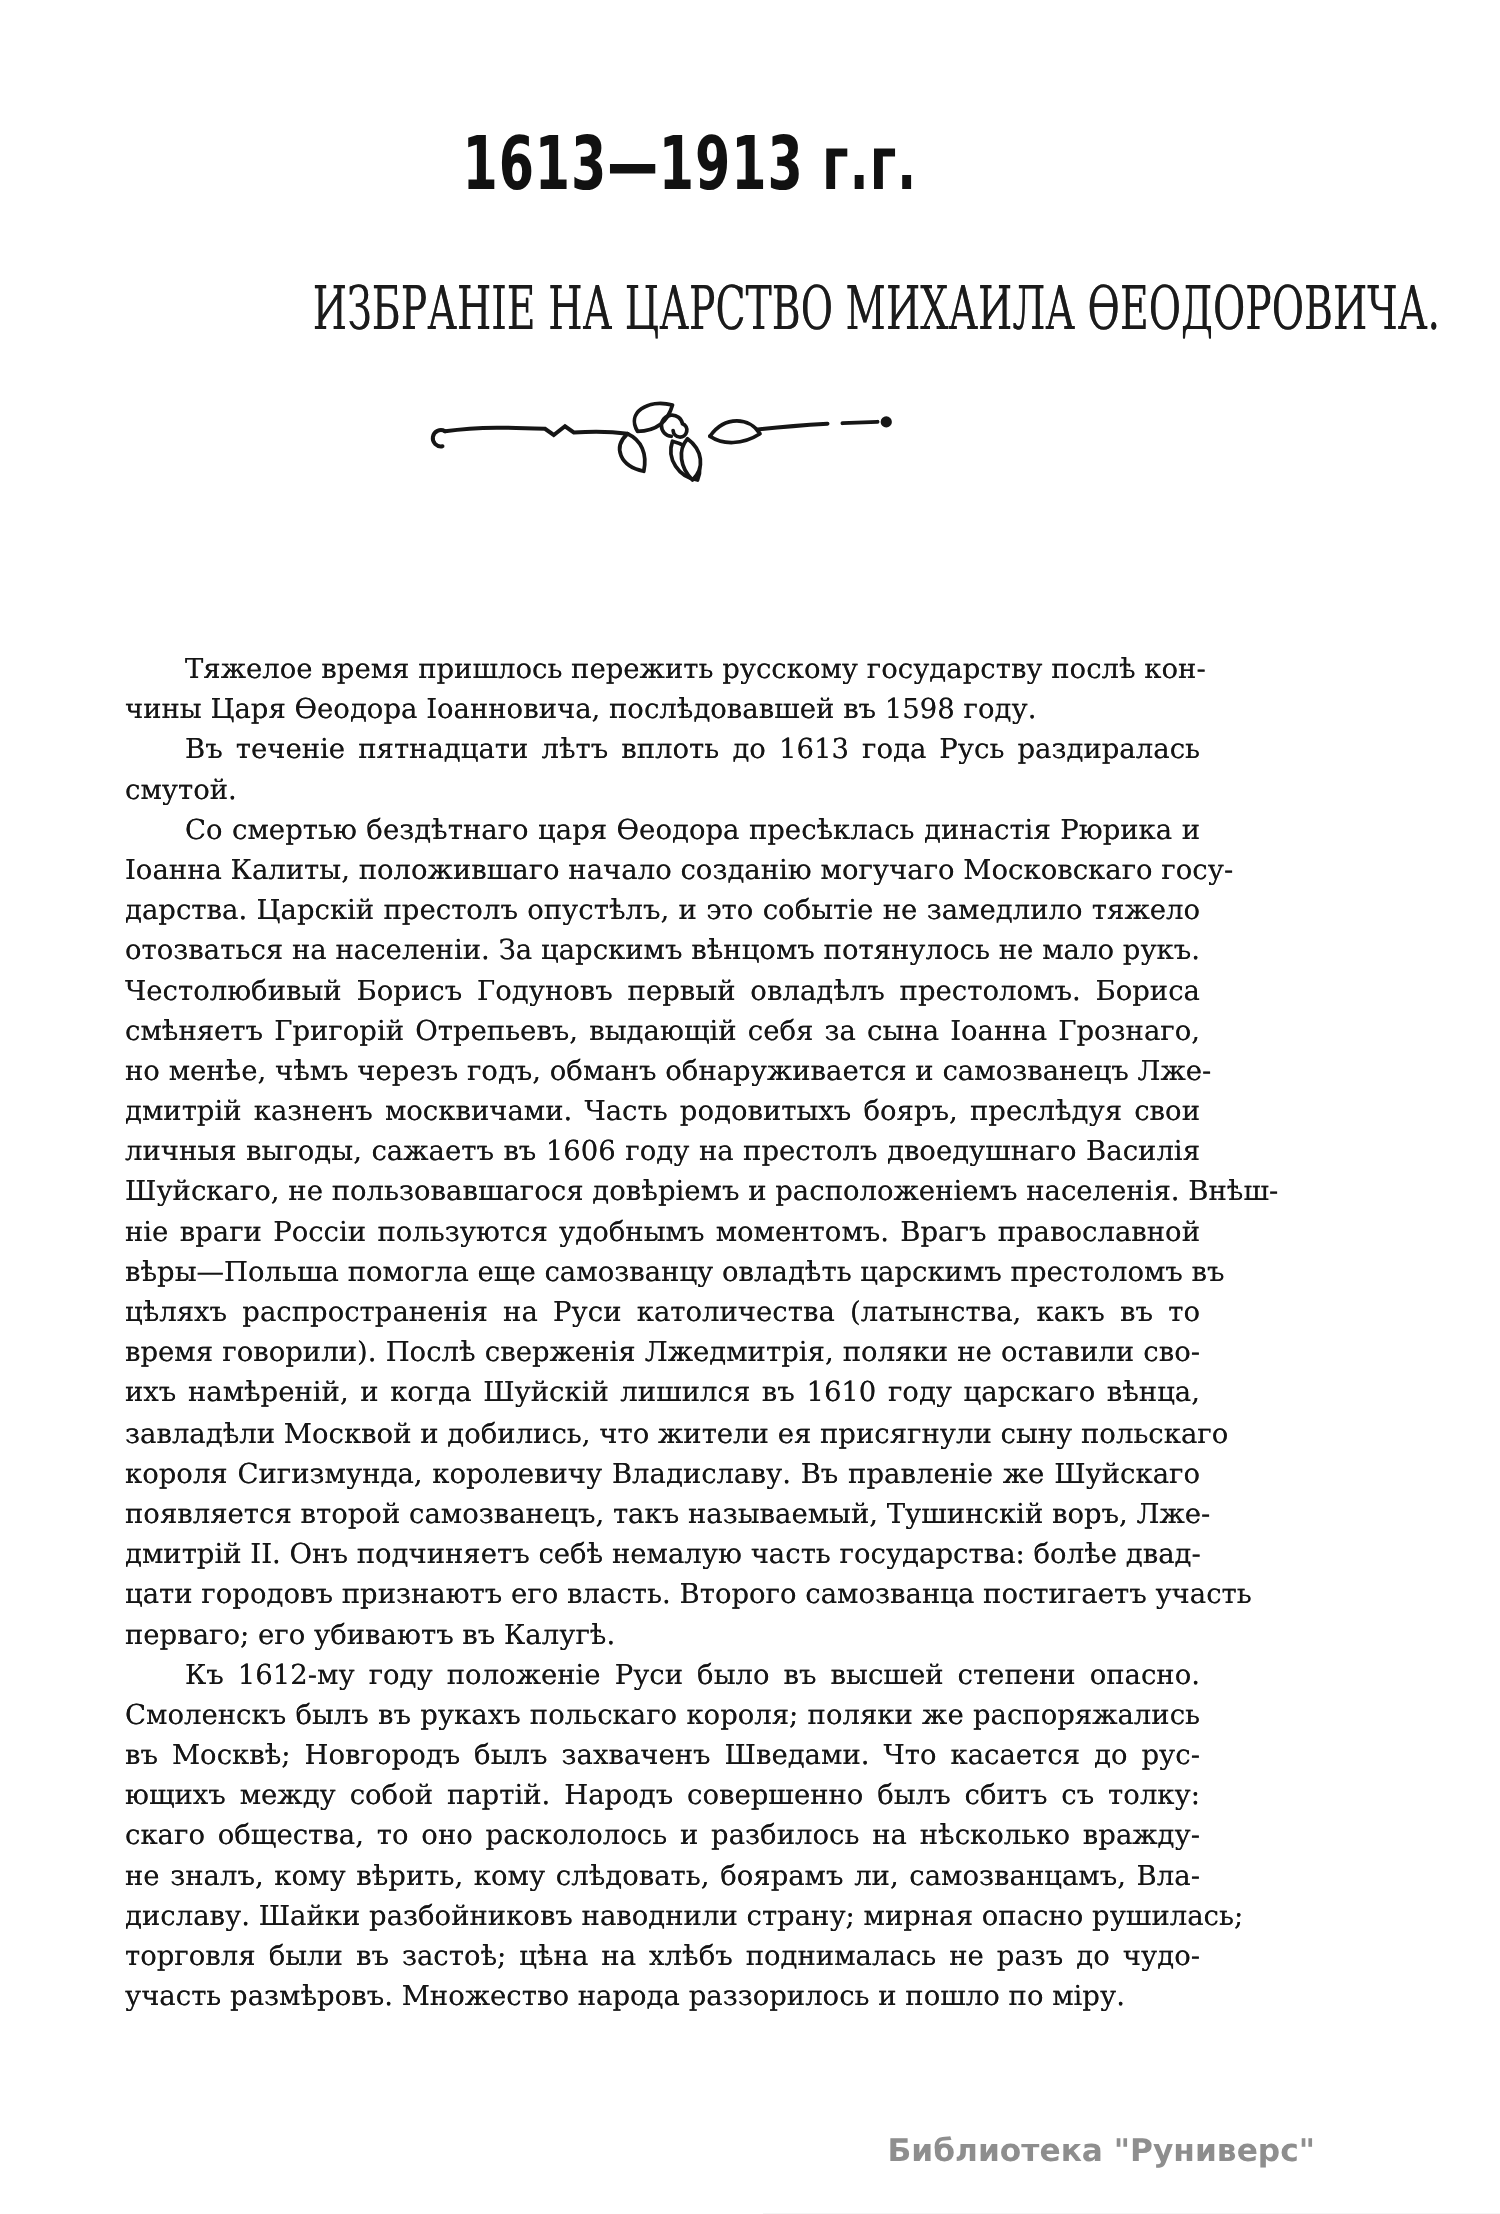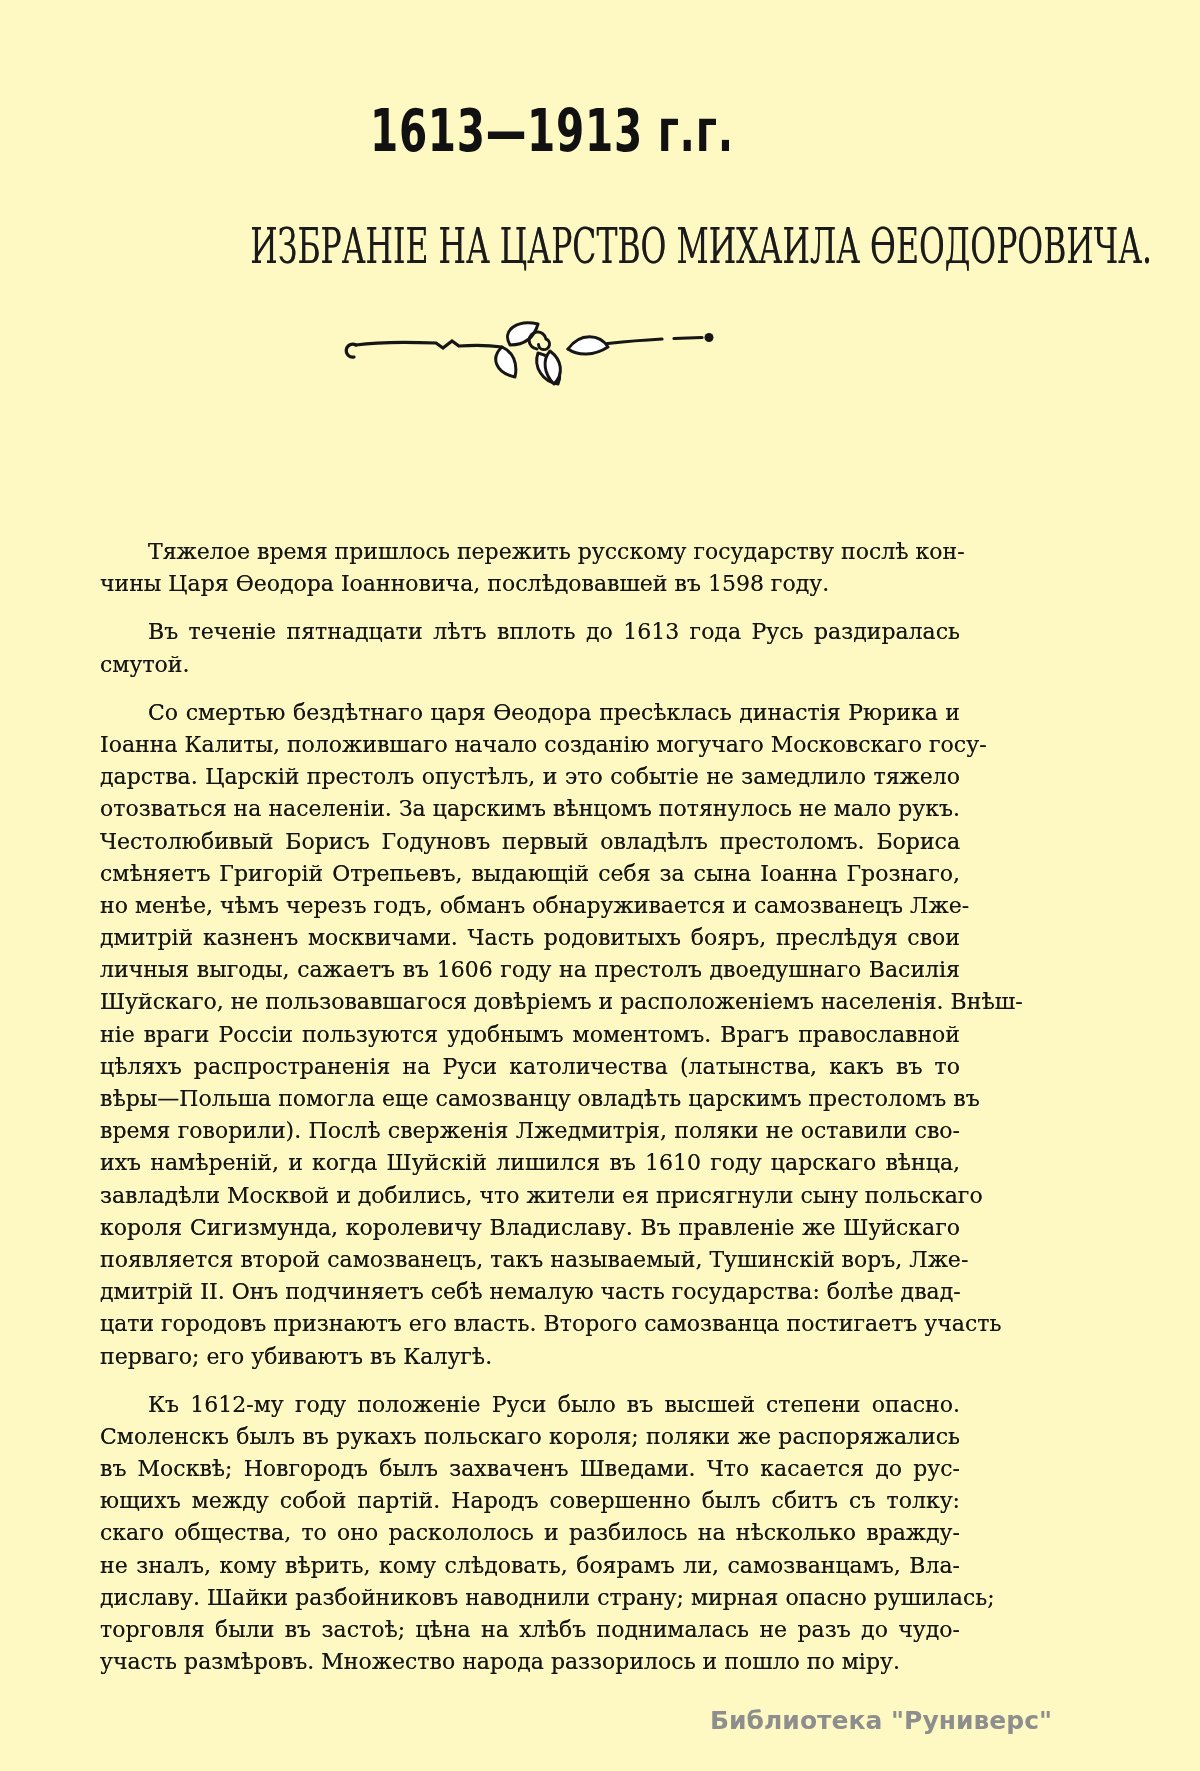--- a/index.html
+++ b/index.html
@@ -70,37 +70,37 @@
   .line {
     font-size: 22px;
     line-height: 32.2px;
     height: 32.2px;
     color: #151515;
     text-align: justify;
     text-align-last: justify;
     white-space: nowrap;
     text-shadow: 0 0 0.5px rgba(0,0,0,0.65);
   }
-  .line.indent { text-indent: 48px; margin-top: 16px; }
+  .line.indent { text-indent: 48px; }
   .line.last { text-align-last: left; }
   
   .watermark {
     position: absolute;
     top: 1706px;
     right: 148px;
     font-family: "DejaVu Sans", sans-serif;
     font-weight: bold;
     font-size: 25px;
     white-space: nowrap;
   }
 </style>
 </head>
 <body>
 
-<div id="page" style="background: #fef9c3;">
+<div id="page" style="background: #ffffff;">
   <div class="column">
 
     <div class="title-row">
       <div class="title-text">1613—1913 г.г.</div>
     </div>
 
     <div class="heading-row">
       <div class="heading-text">ИЗБРАНІЕ НА ЦАРСТВО МИХАИЛА ѲЕОДОРОВИЧА.</div>
     </div>
 
@@ -142,22 +142,22 @@
           <div class="line">Іоанна Калиты, положившаго начало созданію могучаго Московскаго госу-</div>
           <div class="line">дарства. Царскій престолъ опустѣлъ, и это событіе не замедлило тяжело</div>
           <div class="line">отозваться на населеніи. За царскимъ вѣнцомъ потянулось не мало рукъ.</div>
           <div class="line">Честолюбивый Борисъ Годуновъ первый овладѣлъ престоломъ. Бориса</div>
           <div class="line">смѣняетъ Григорій Отрепьевъ, выдающій себя за сына Іоанна Грознаго,</div>
           <div class="line">но менѣе, чѣмъ черезъ годъ, обманъ обнаруживается и самозванецъ Лже-</div>
           <div class="line">дмитрій казненъ москвичами. Часть родовитыхъ бояръ, преслѣдуя свои</div>
           <div class="line">личныя выгоды, сажаетъ въ 1606 году на престолъ двоедушнаго Василія</div>
           <div class="line">Шуйскаго, не пользовавшагося довѣріемъ и расположеніемъ населенія. Внѣш-</div>
           <div class="line">ніе враги Россіи пользуются удобнымъ моментомъ. Врагъ православной</div>
+          <div class="line">вѣры—Польша помогла еще самозванцу овладѣть царскимъ престоломъ въ</div>
           <div class="line">цѣляхъ распространенія на Руси католичества (латынства, какъ въ то</div>
-          <div class="line">вѣры—Польша помогла еще самозванцу овладѣть царскимъ престоломъ въ</div>
           <div class="line">время говорили). Послѣ сверженія Лжедмитрія, поляки не оставили сво-</div>
           <div class="line">ихъ намѣреній, и когда Шуйскій лишился въ 1610 году царскаго вѣнца,</div>
           <div class="line">завладѣли Москвой и добились, что жители ея присягнули сыну польскаго</div>
           <div class="line">короля Сигизмунда, королевичу Владиславу. Въ правленіе же Шуйскаго</div>
           <div class="line">появляется второй самозванецъ, такъ называемый, Тушинскій воръ, Лже-</div>
           <div class="line">дмитрій II. Онъ подчиняетъ себѣ немалую часть государства: болѣе двад-</div>
           <div class="line">цати городовъ признаютъ его власть. Второго самозванца постигаетъ участь</div>
           <div class="line last">перваго; его убиваютъ въ Калугѣ.</div>
         </div>
         <div>

